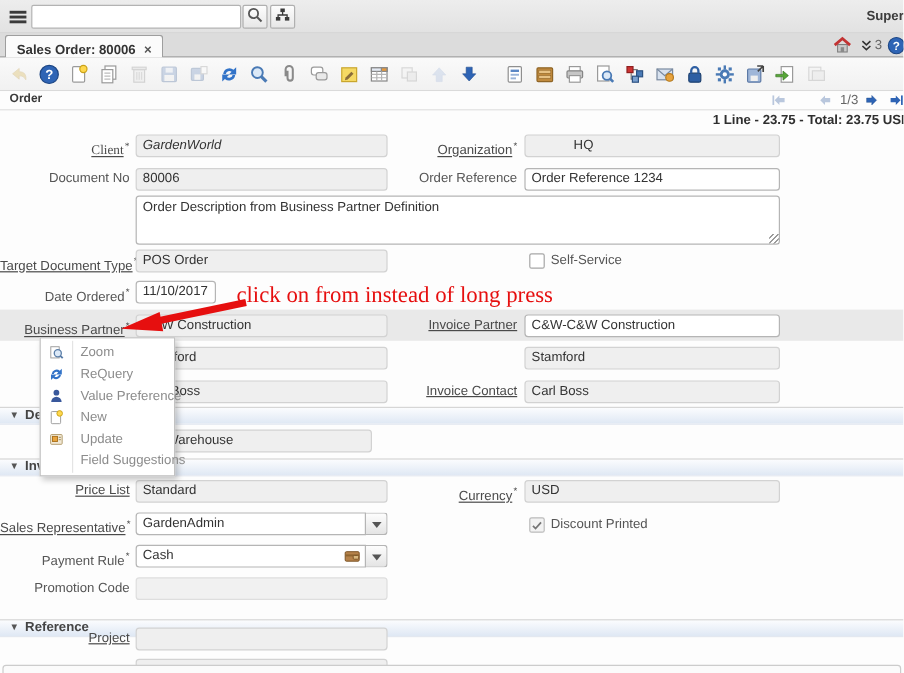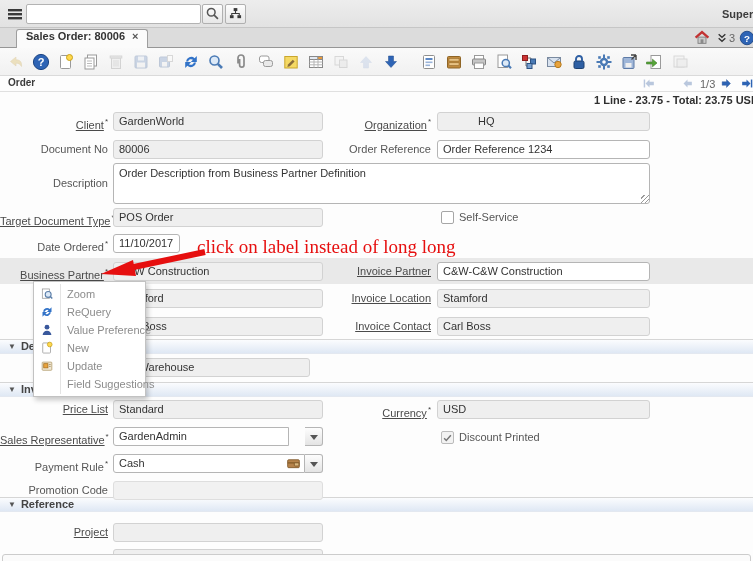--- a/index.html
+++ b/index.html
@@ -11,21 +11,21 @@
   #topbar { position:absolute; top:0; left:0; width:753px; height:28px; background:linear-gradient(#ededed,#e2e2e2); border-bottom:1px solid #c6c6c6; }
   #menu-btn { position:absolute; left:6px; top:5px; width:20px; height:18px; cursor:pointer; }
   #search-input { position:absolute; left:26px; top:4px; width:175px; height:20px; border:1px solid #b3b3b3; border-radius:2px; background:#fff; padding:0 5px; font-size:11px; font-family:"Liberation Sans",sans-serif; }
   .top-btn { position:absolute; top:4px; width:21px; height:20px; border:1px solid #b0b0b0; border-radius:2px; background:linear-gradient(#fdfdfd,#e7e7e7); display:flex; align-items:center; justify-content:center; }
   #search-btn { left:202px; }
   #sitemap-btn { left:225px; }
   #user-name { position:absolute; left:722px; top:8px; font-weight:bold; color:#3c3c3c; white-space:nowrap; }
 
   
   #tabbar { position:absolute; top:28px; left:0; width:753px; height:20px; background:#dcdcdc; border-bottom:1px solid #969696; }
-  #tab { position:absolute; left:16px; top:1px; height:19px; background:#fbfbfb; border:1px solid #9e9e9e; border-bottom:none; border-radius:3px 3px 0 0; padding:0 8px 0 9px; display:flex; align-items:flex-start; gap:7px; }
+  #tab { position:absolute; left:4px; top:1px; height:19px; background:#fbfbfb; border:1px solid #9e9e9e; border-bottom:none; border-radius:3px 3px 0 0; padding:0 8px 0 9px; display:flex; align-items:flex-end; gap:7px; }
   #tab-title { font-weight:bold; color:#333; }
   #tab-close { color:#555; font-weight:bold; font-size:11px; cursor:pointer; }
   .tabbar-ic { position:absolute; top:2px; }
 
   
   #toolbar { position:absolute; top:48px; left:0; width:753px; height:28px; background:linear-gradient(#fafafa,#f1f1f1); border-bottom:1px solid #dadada; display:flex; align-items:center; padding-left:5px; gap:4px; }
   .tb { width:21px; height:21px; display:flex; align-items:center; justify-content:center; border-radius:2px; }
   .tb.dis { opacity:.32; }
   .tb.gap { margin-left:13px; }
 
@@ -343,66 +343,64 @@
           <rect x="15" y="3.5" width="2" height="11" fill="#2e64b5"></rect>
         </svg></span>
   </div>
 
   <div id="status-line">1 Line - 23.75 - Total: 23.75 USD = 23.75</div>
 
   <div class="band" id="bp-band"></div>
 
   <div class="band section" style="top:339px;"><span class="tri">▼</span><span>Delivery</span></div>
   <div class="band section" style="top:382px;"><span class="tri">▼</span><span>Invoice</span></div>
-  <div class="band section" style="top:497px;"><span class="tri">▼</span><span>Reference</span></div>
-
-  <div class="lbl L link req" style="top:112px;"><span class="t">Client</span></div>
-  <div class="fld ro" style="top:112px;left:113px;width:210px;">GardenWorld</div>
+  <div class="band section" style="top:516px;"><span class="tri">▼</span><span>Reference</span></div>
+
+  <div class="lbl L link req" style="top:112px;font-family:Liberation Serif, serif;"><span class="t">Client</span></div>
+  <div class="fld ro" style="top:112px;left:113px;width:210px;font-style:italic;">GardenWorld</div>
   <div class="lbl R link req" style="top:112px;"><span class="t">Organization</span></div>
   <div class="fld ro" style="top:112px;left:437px;width:213px;padding-left:40px;">HQ</div>
 
   <div class="lbl L" style="top:140px;"><span class="t">Document No</span></div>
   <div class="fld ro" style="top:140px;left:113px;width:210px;">80006</div>
   <div class="lbl R" style="top:140px;"><span class="t">Order Reference</span></div>
   <div class="fld" style="top:140px;left:437px;width:213px;">Order Reference 1234</div>
 
-  <div class="lbl L" style="top:174px;"><span class="t">Description</span></div>
   <textarea class="fld" style="top: 163px; left: 113px; width: 537px;">Order Description from Business Partner Definition</textarea>
   <span class="resize-grip" style="top:195px;left:641px;"></span>
 
   <div class="lbl L link req" style="top:208px;"><span class="t">Target Document Type</span></div>
   <div class="fld ro" style="top:208px;left:113px;width:210px;">POS Order</div>
   <span class="cb" style="top:211px;left:441px;"></span>
   <span class="cb-lbl" style="top:211px;left:459px;">Self-Service</span>
 
   <div class="lbl L req" style="top:234px;"><span class="t">Date Ordered</span></div>
   <div class="fld" style="top:234px;left:113px;width:67px;">11/10/2017</div>
 
   <div class="lbl L link req" style="top:262px;"><span class="t">Business Partner</span></div>
   <div class="fld ro" style="top:262px;left:113px;width:210px;">C&amp;W Construction</div>
   <div class="lbl R link" style="top:262px;"><span class="t">Invoice Partner</span></div>
   <div class="fld" style="top:262px;left:437px;width:213px;">C&amp;W-C&amp;W Construction</div>
 
   <div class="fld ro" style="top:289px;left:113px;width:210px;">Stamford</div>
-  <div class="lbl R link" style="top:289px;"><span class="t">Invoice Location</span></div>
   <div class="fld ro" style="top:289px;left:437px;width:213px;">Stamford</div>
 
   <div class="fld ro" style="top:317px;left:113px;width:210px;">Carl Boss</div>
   <div class="lbl R link" style="top:317px;"><span class="t">Invoice Contact</span></div>
   <div class="fld ro" style="top:317px;left:437px;width:213px;">Carl Boss</div>
 
   <div class="fld ro" style="top:358px;left:113px;width:197px;">HQ Warehouse</div>
 
   <div class="lbl L link" style="top:400px;"><span class="t">Price List</span></div>
   <div class="fld ro" style="top:400px;left:113px;width:210px;">Standard</div>
   <div class="lbl R link req" style="top:400px;"><span class="t">Currency</span></div>
   <div class="fld ro" style="top:400px;left:437px;width:213px;">USD</div>
 
   <div class="lbl L link req" style="top:427px;"><span class="t">Sales Representative</span></div>
-  <div class="fld" style="top:427px;left:113px;width:176px;border-radius:3px 0 0 3px;">GardenAdmin</div>
+  <div class="fld" style="top:427px;left:113px;width:192px;border-radius:3px 0 0 3px;">GardenAdmin</div>
   <span class="combo-btn" style="top:427px;left:305px;"></span>
   <span class="cb ro" style="top:431px;left:441px;">
       <svg width="12" height="12" viewBox="0 0 18 18" xmlns="http://www.w3.org/2000/svg">
         <path d="M3.5 9.5 L7 13 L14.5 4.5" stroke="#757575" stroke-width="2.4" fill="none"></path>
       </svg>
     </span>
   <span class="cb-lbl" style="top:431px;left:459px;">Discount Printed</span>
 
   <div class="lbl L req" style="top:454px;text-align:right;"><span class="t">Payment Rule</span></div>
   <div class="fld" style="top:454px;left:113px;width:192px;border-radius:3px 0 0 3px;">Cash</div>
@@ -415,21 +413,21 @@
 
   <div class="lbl L" style="top:481px;"><span class="t">Promotion Code</span></div>
   <div class="fld dis" style="top:481px;left:113px;width:210px;"></div>
 
   <div class="lbl L link" style="top:523px;"><span class="t">Project</span></div>
   <div class="fld ro" style="top:523px;left:113px;width:210px;"></div>
 
   <div class="fld ro" id="bottom-field-sliver" style="position:absolute;"></div>
   <div id="bottom-panel"></div>
 
-  <div id="annotation-text">click on label instead of long long</div>
+  <div id="annotation-text">click on from instead of long press</div>
   <svg id="annotation-arrow" width="120" height="38" viewBox="0 0 120 38">
     <line x1="110" y1="9" x2="34" y2="25" stroke="#e60f0f" stroke-width="6"></line>
     <polygon points="6,31 38,17 41,33" fill="#e60f0f"></polygon>
   </svg>
 
   <div id="ctx-menu">
       <div class="ctx-item">
         <span class="ctx-ic">
           <svg width="14" height="14" viewBox="0 0 18 18" xmlns="http://www.w3.org/2000/svg">
             <rect x="3" y="2.5" width="9" height="12" fill="#fff" stroke="#9a9a9a"></rect>

